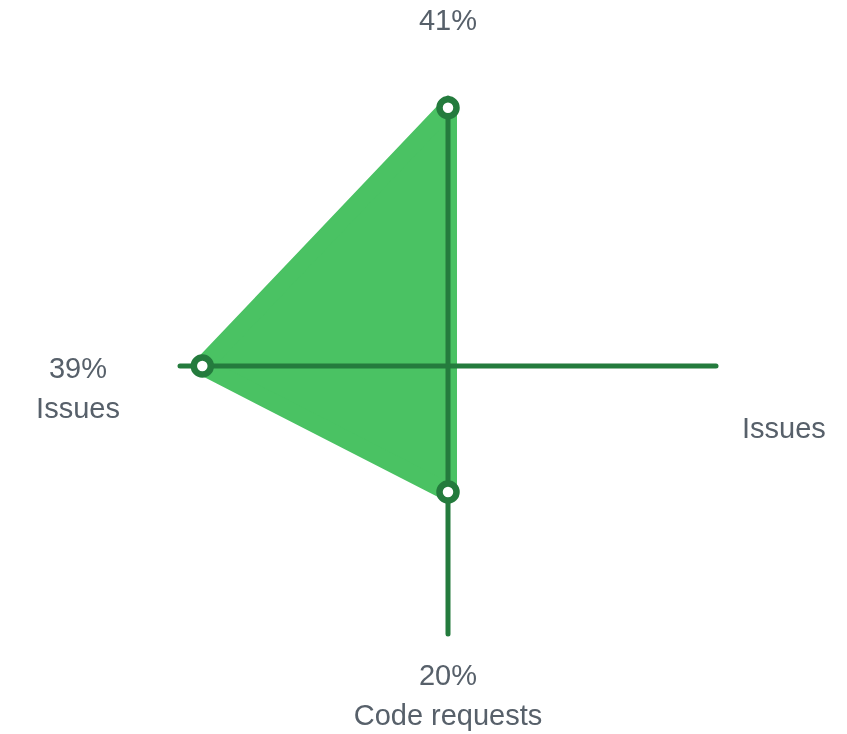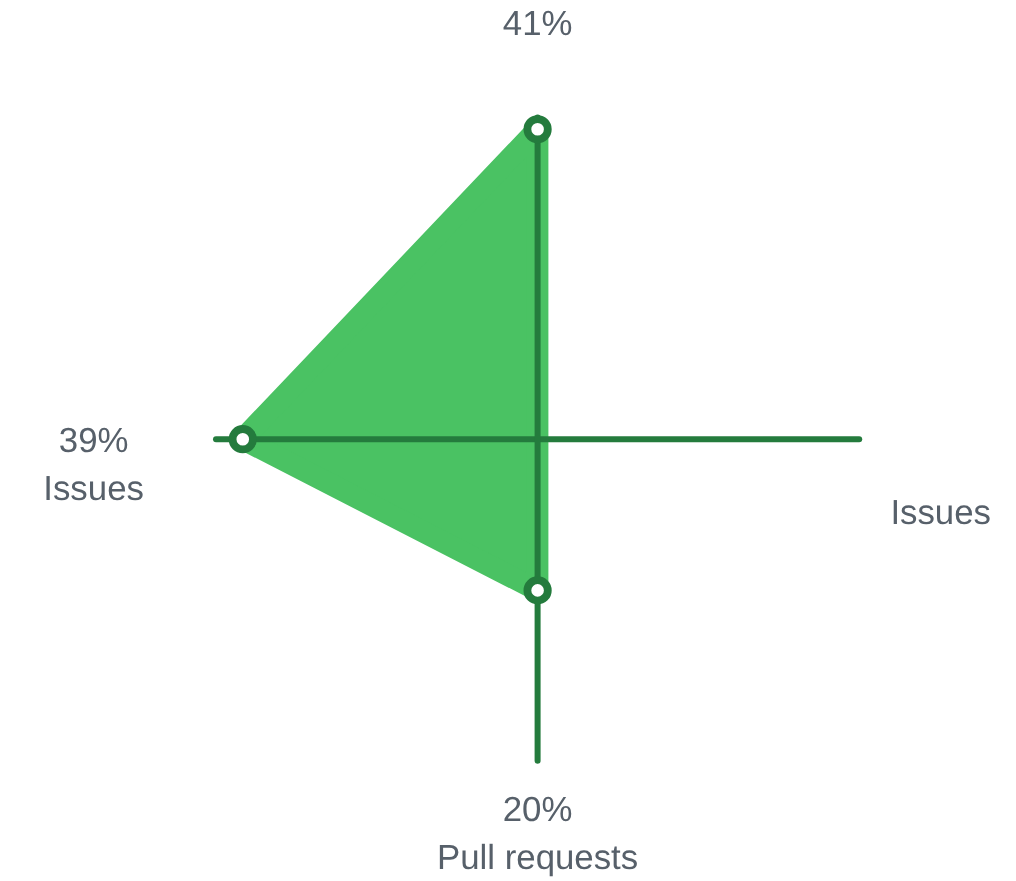--- a/index.html
+++ b/index.html
@@ -56,21 +56,21 @@
   <div class="axis-label axis-label--top">
     <div>41%</div>
   </div>
 
   <div class="axis-label axis-label--right">
     <div>Issues</div>
   </div>
 
   <div class="axis-label axis-label--bottom">
     <div>20%</div>
-    <div>Pull requests</div>
+    <div>Code requests</div>
   </div>
 
   <div class="axis-label axis-label--left">
     <div>39%</div>
     <div>Issues</div>
   </div>
 
 </div>
 
 </body></html>

